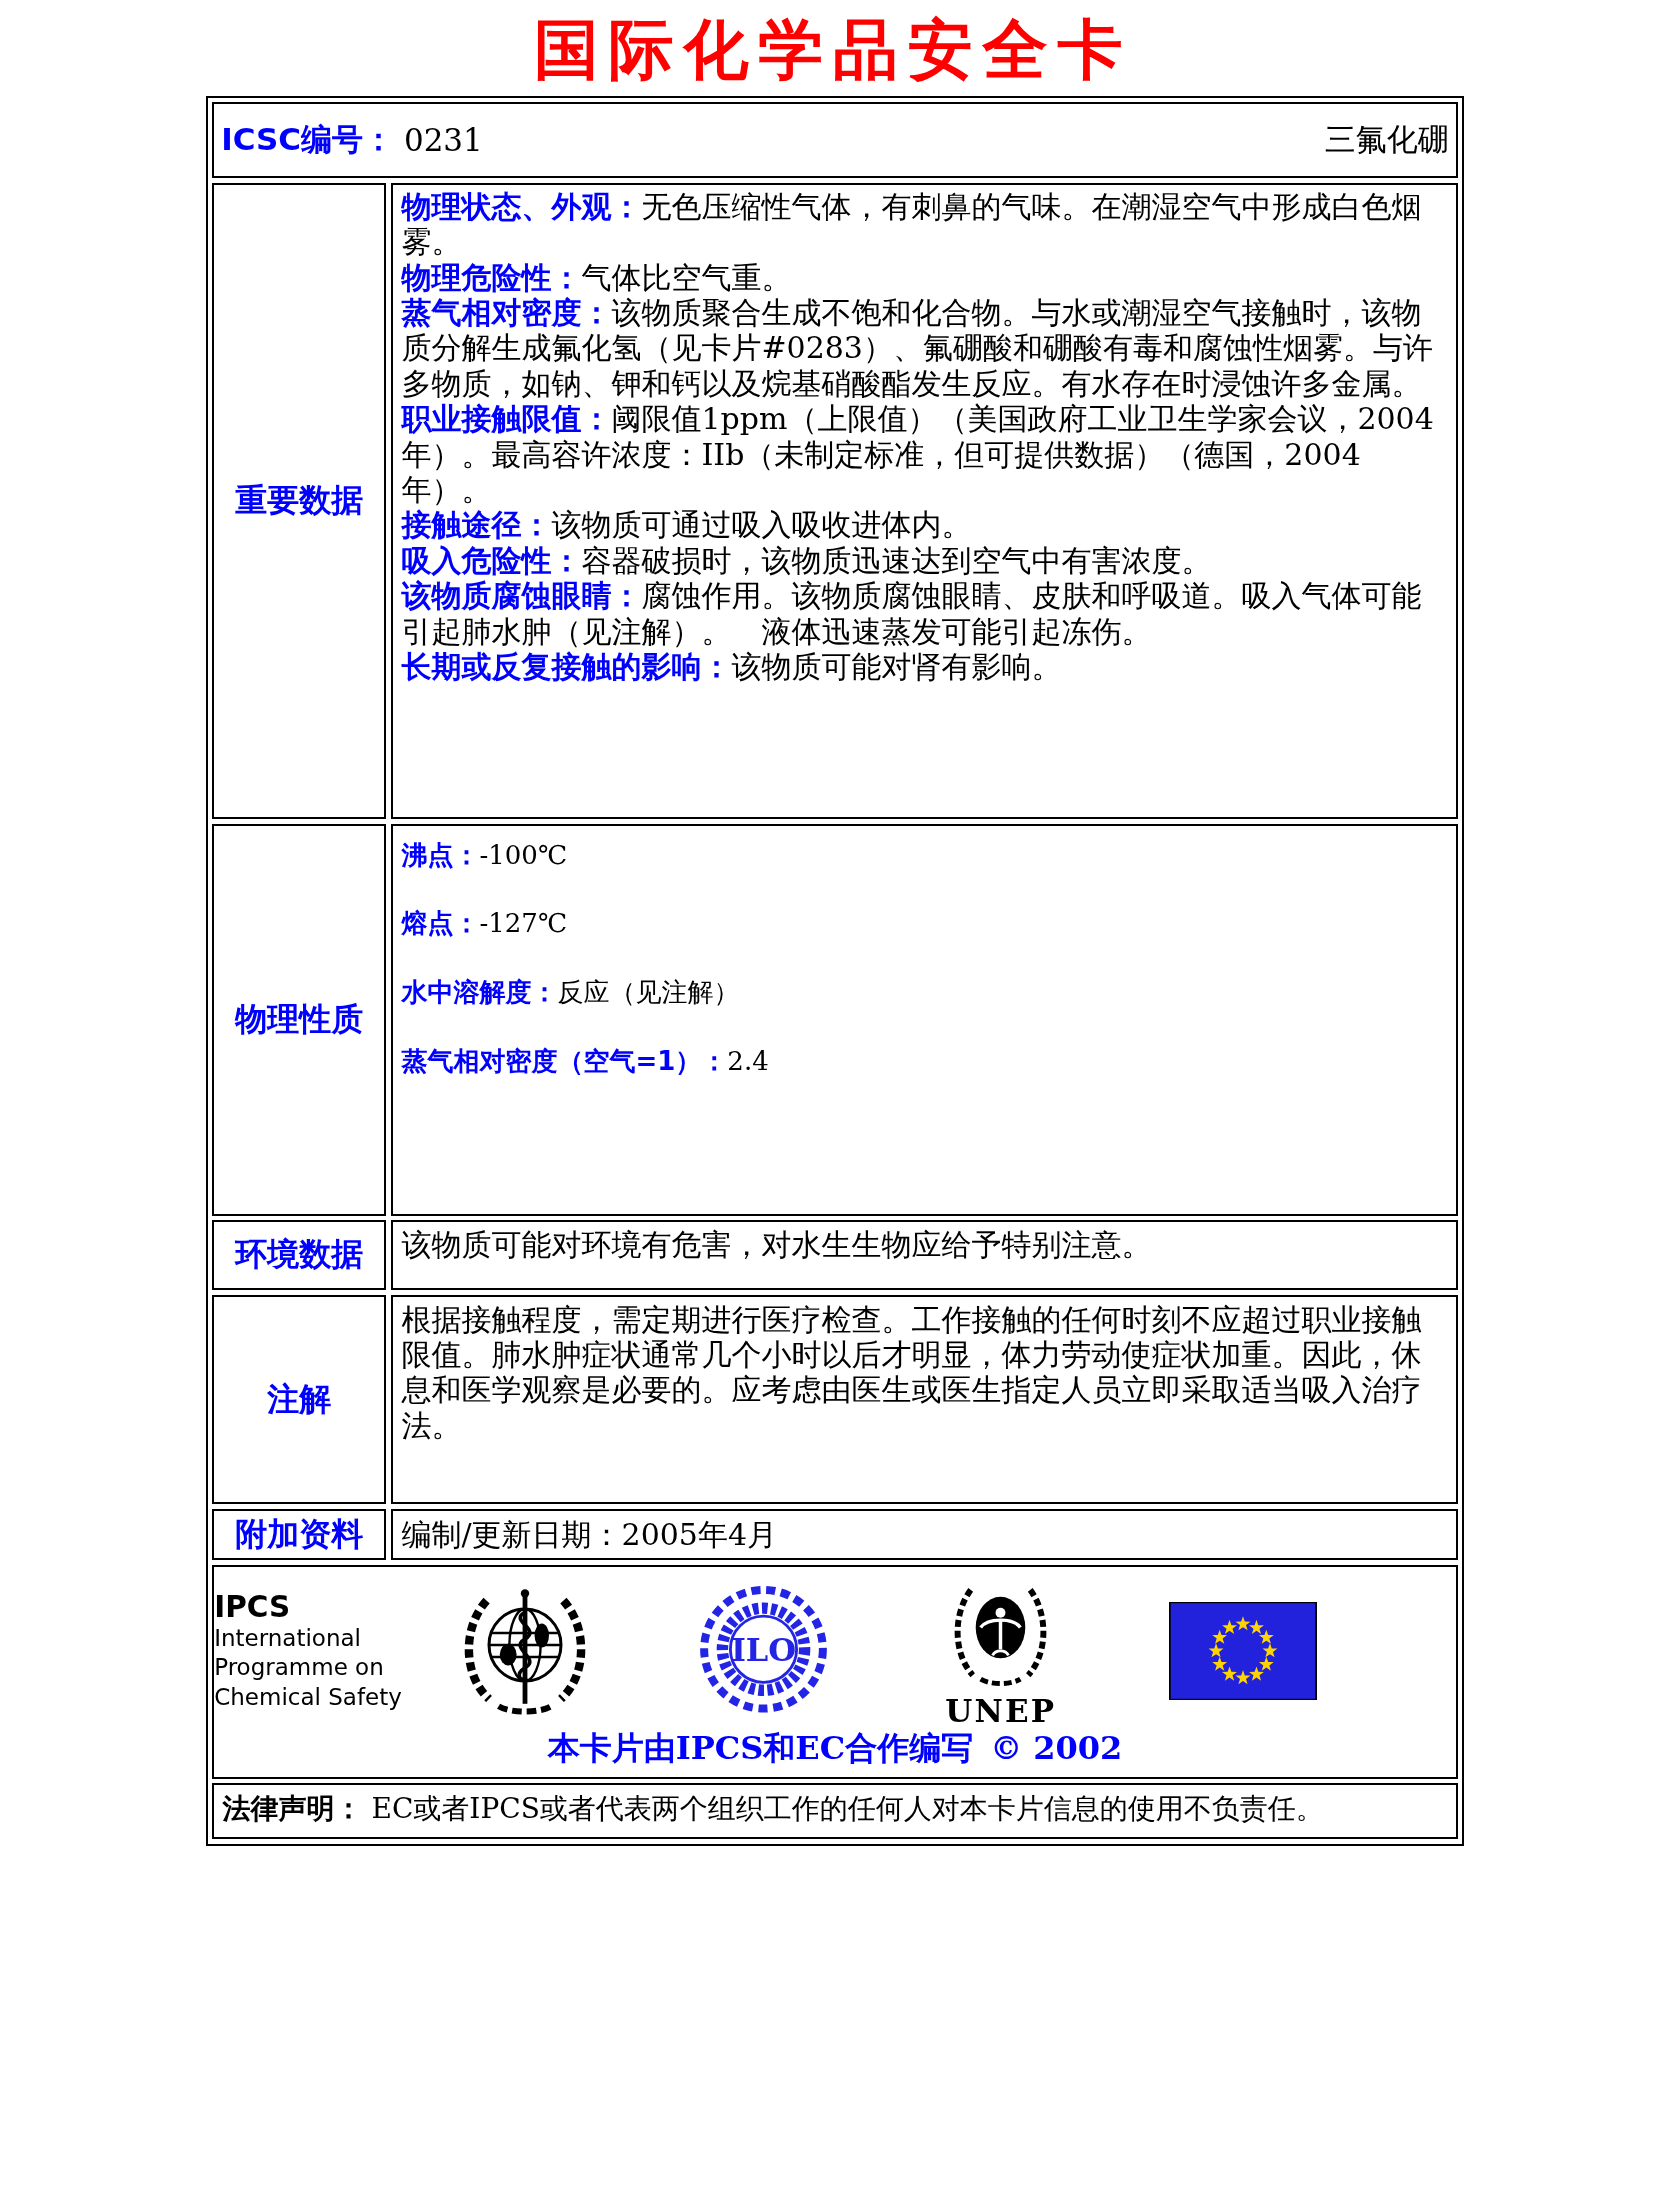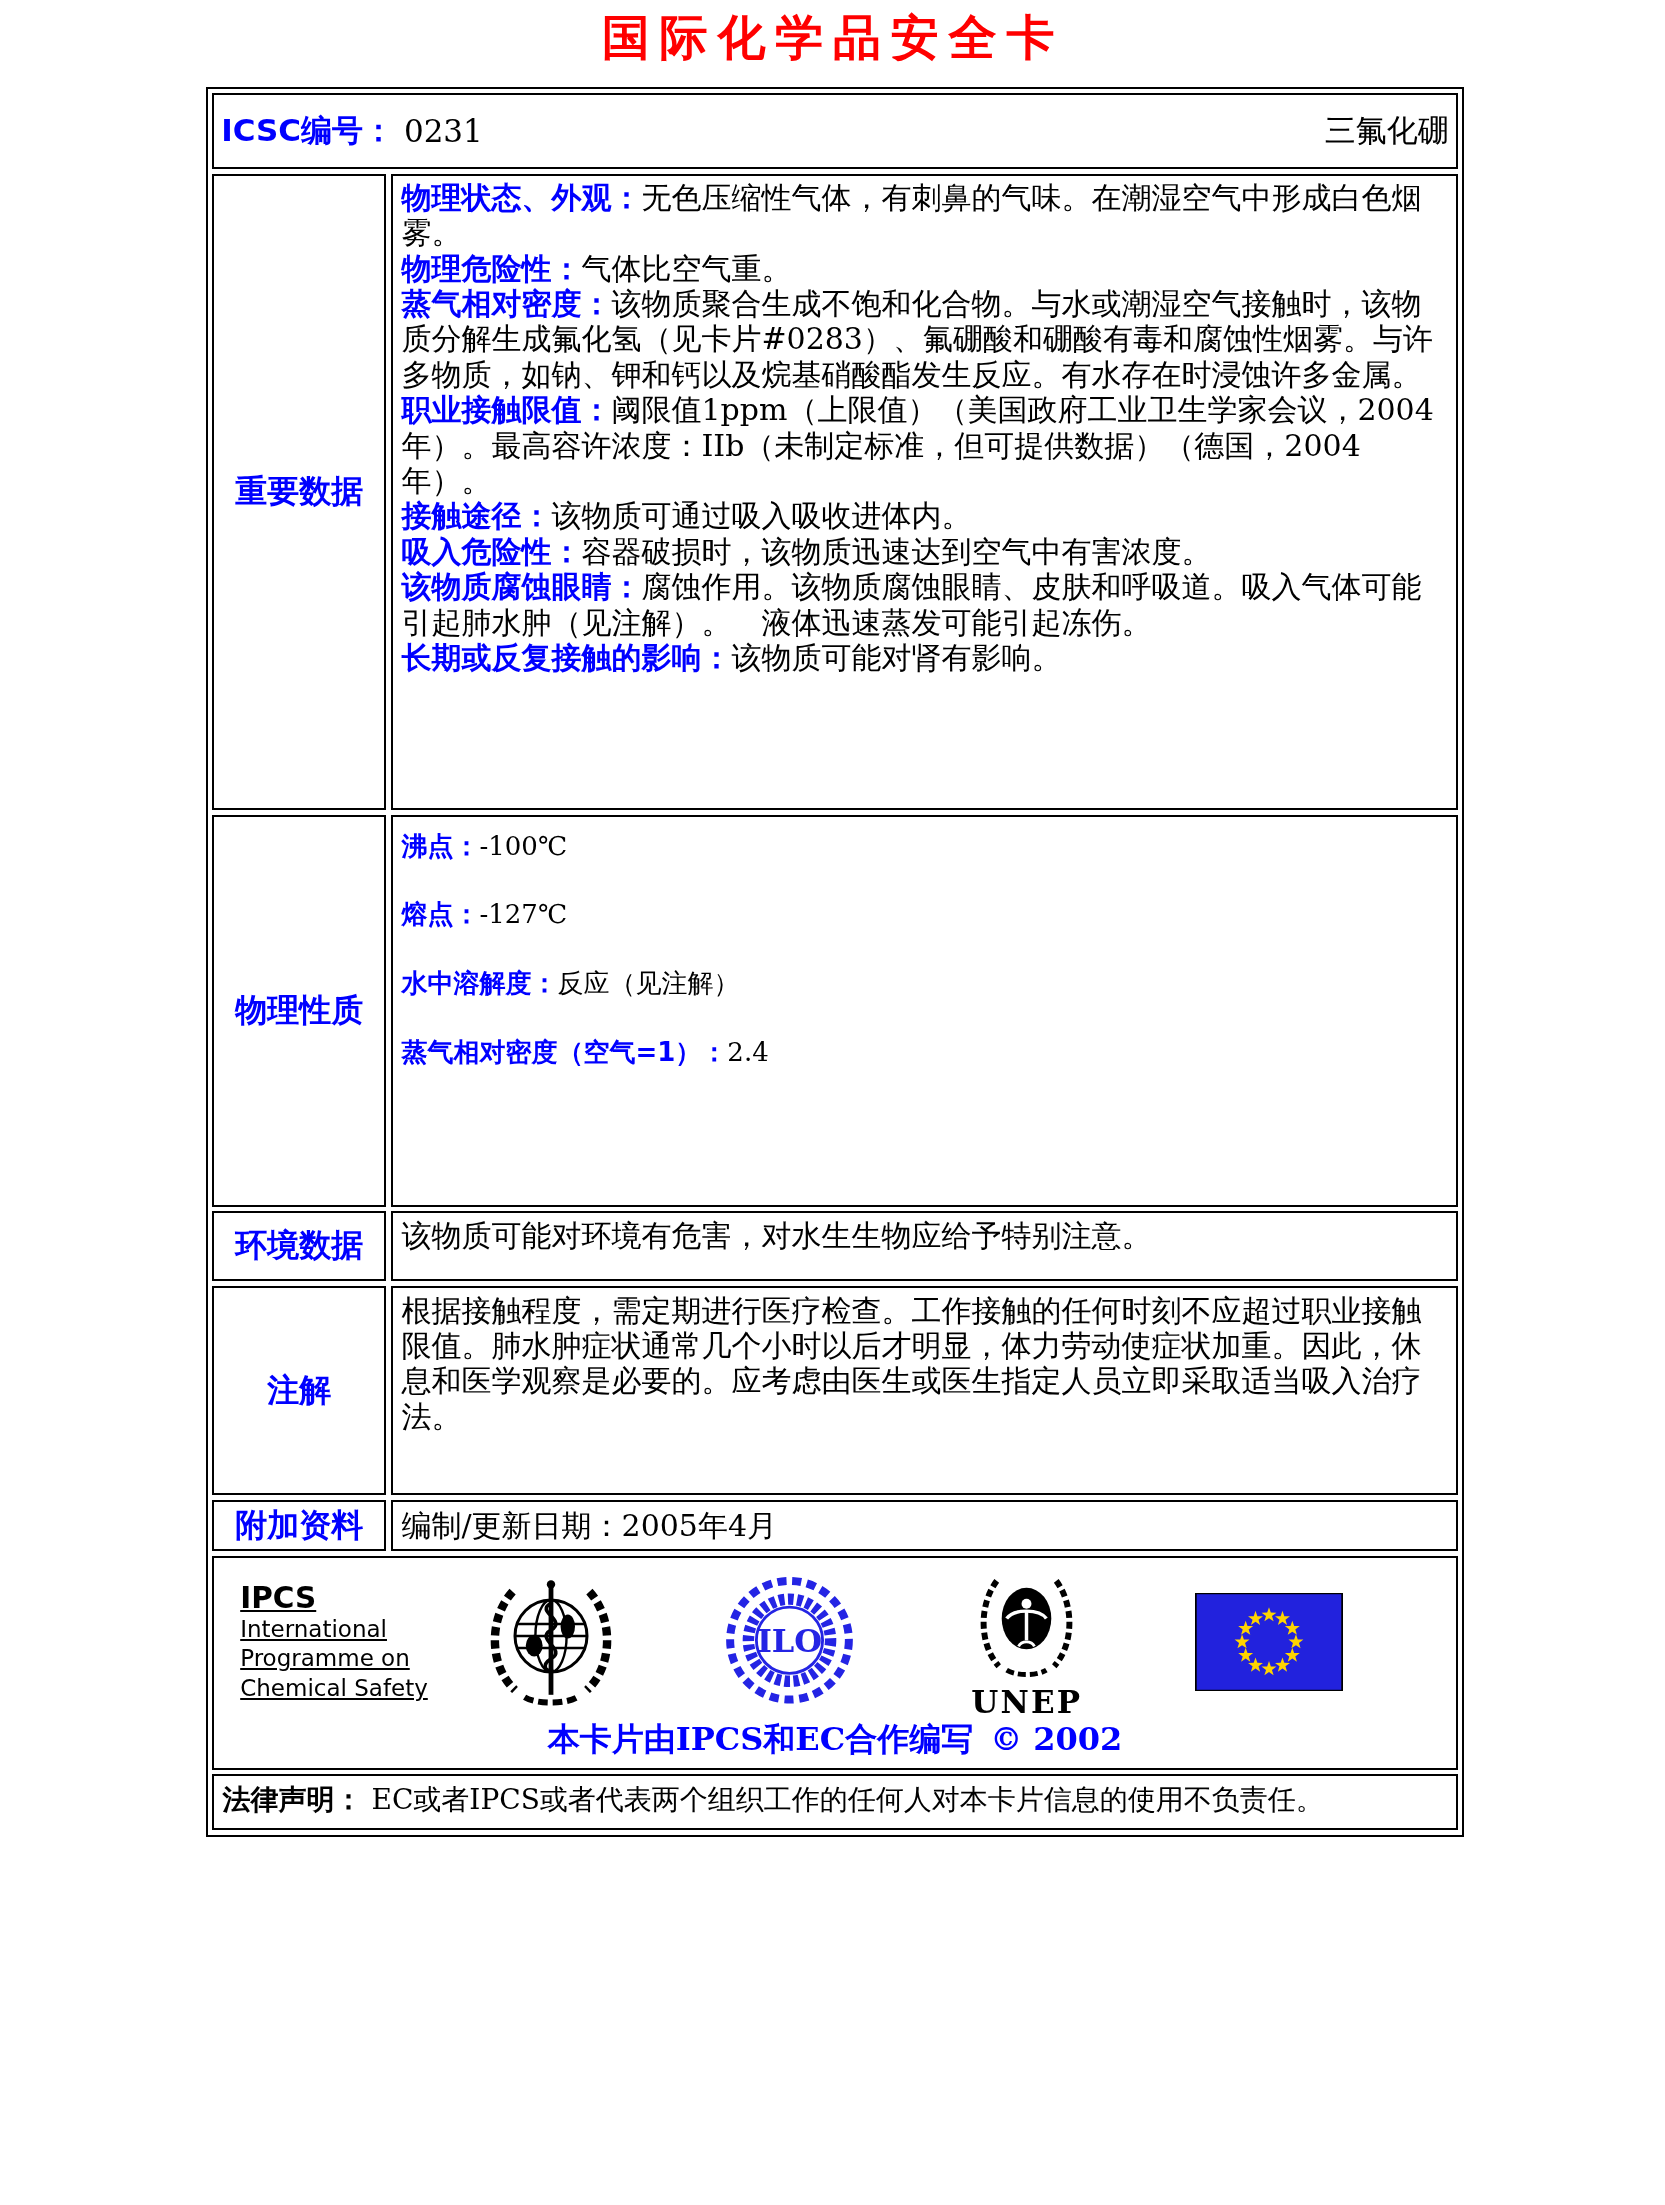--- a/index.html
+++ b/index.html
@@ -2,23 +2,23 @@
 <html style="font-size:11.2px"><head>
 <meta charset="utf-8">
 <style>
   * { box-sizing: border-box; }
   html,body { margin:0; padding:0; }
   body {
     width:1666px; height:2205px; background:#ffffff; color:#000;
     font-family:"DejaVu Serif","Liberation Serif",serif;
   }
   .page-title {
-    text-align:center; color:#ff0000; font-weight:bold; font-size:48px;
+    text-align:center; color:#ff0000; font-weight:bold; font-size:65px;
     font-family:"DejaVu Sans","Liberation Sans",sans-serif;
-    letter-spacing:9.8px; padding-top:5.6px; margin-bottom:17px;
+    letter-spacing:9.8px; padding-top:5.6px; margin-bottom:2px;
   }
   .card {
     width:1258px; margin-left:206px;
     border:2.8px solid #000; padding:4.2px; background:#fff;
   }
   .row { display:flex; gap:4.9px; margin-bottom:4.9px; }
   .row:last-child { margin-bottom:0; }
   .cell { border:2.1px solid #000; background:#fff; }
   .label-cell {
     flex:0 0 174px; display:flex; align-items:center; justify-content:center;
@@ -47,21 +47,21 @@
   .env-content { min-height:70px; }
   .notes-content { min-height:209px; }
   .add-content { min-height:51px; display:flex; align-items:center; }
 
   
   .logos-cell {
     min-height:198px; display:flex; flex-direction:column;
     justify-content:space-between; padding:8.4px 0 5.6px 0;
   }
   .logos-strip { display:flex; align-items:center; }
-  .ipcs-block { margin-left:26px; width:211px; font-family:"DejaVu Sans","Liberation Sans",sans-serif;text-decoration:underline; }
+  .ipcs-block { margin-left:0; width:211px; font-family:"DejaVu Sans","Liberation Sans",sans-serif; }
   .ipcs-name { font-weight:bold; font-size:29.5px; }
   .ipcs-sub { font-size:23px; line-height:1.28; }
   .logo { display:inline-block; line-height:0;text-align:right; }
   .who-logo { margin-left:28px; }
   .ilo-logo { margin-left:98px; }
   .unep-block { margin-left:109px; display:flex; flex-direction:column; align-items:center; }
   .unep-text { font-weight:bold; font-size:31px; letter-spacing:2.1px; line-height:1; margin-top:1.4px; }
   .eu-flag { margin-left:109px; }
   .credit-line {
     text-align:center; color:#0000ff; font-weight:bold; font-size:32px;

